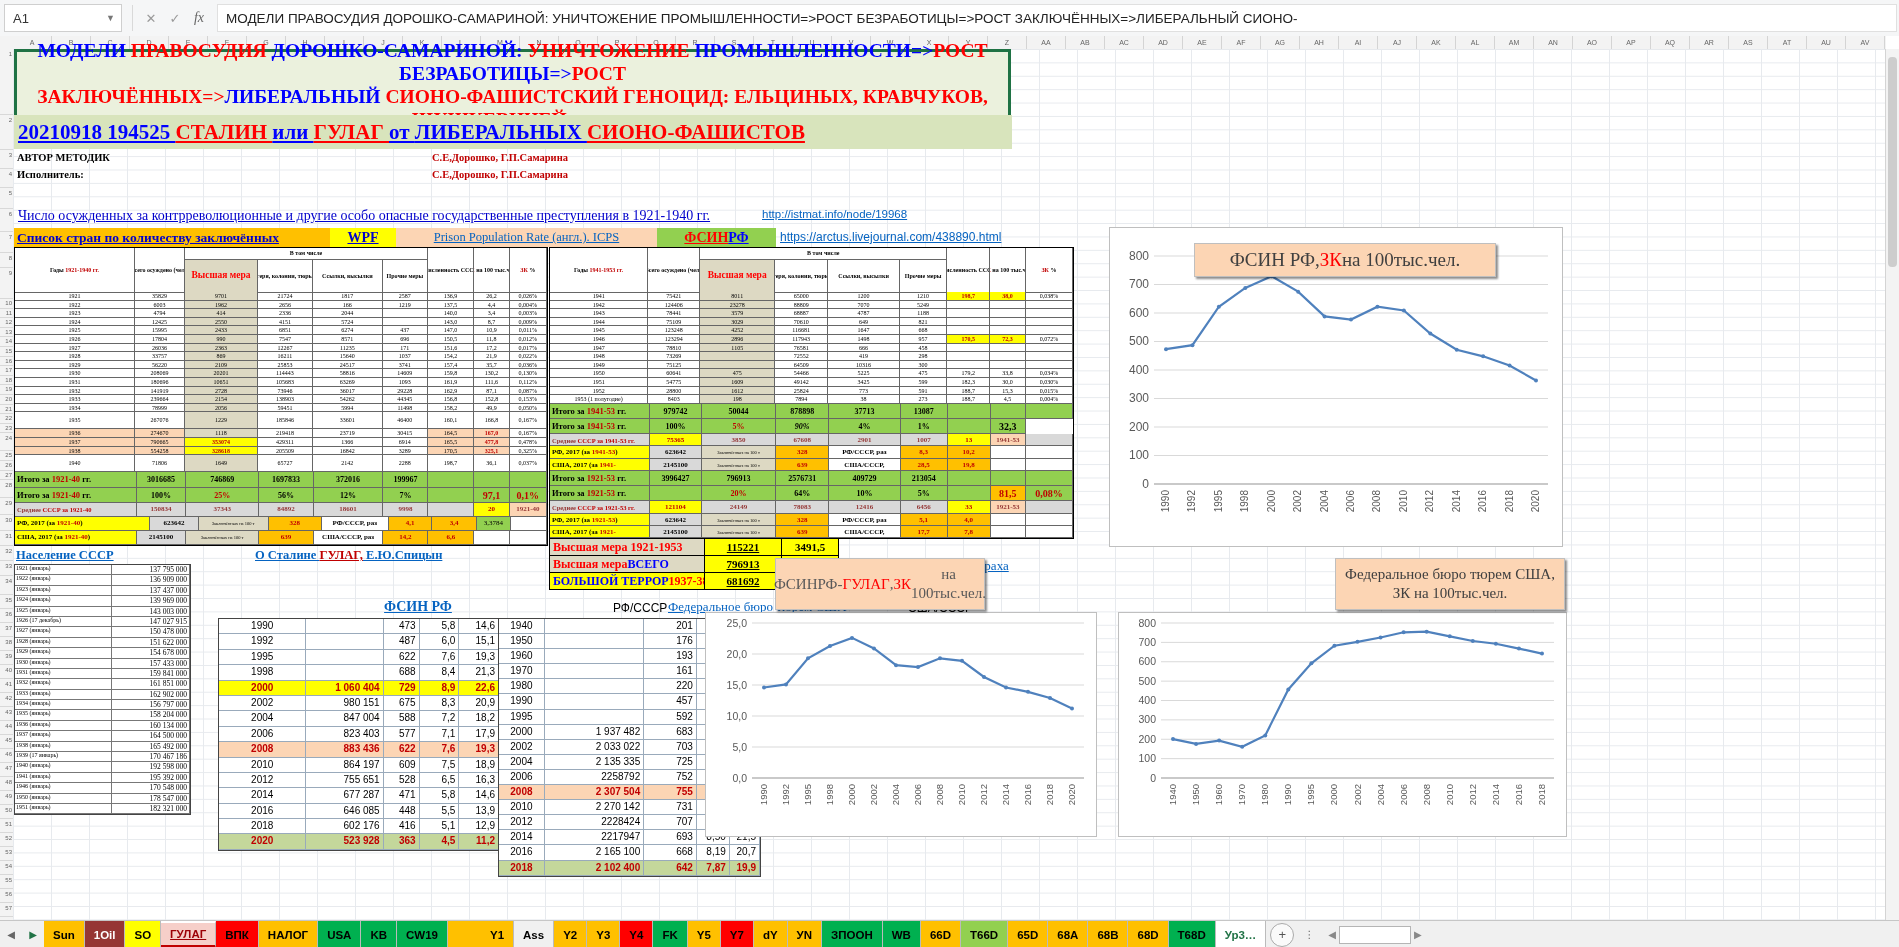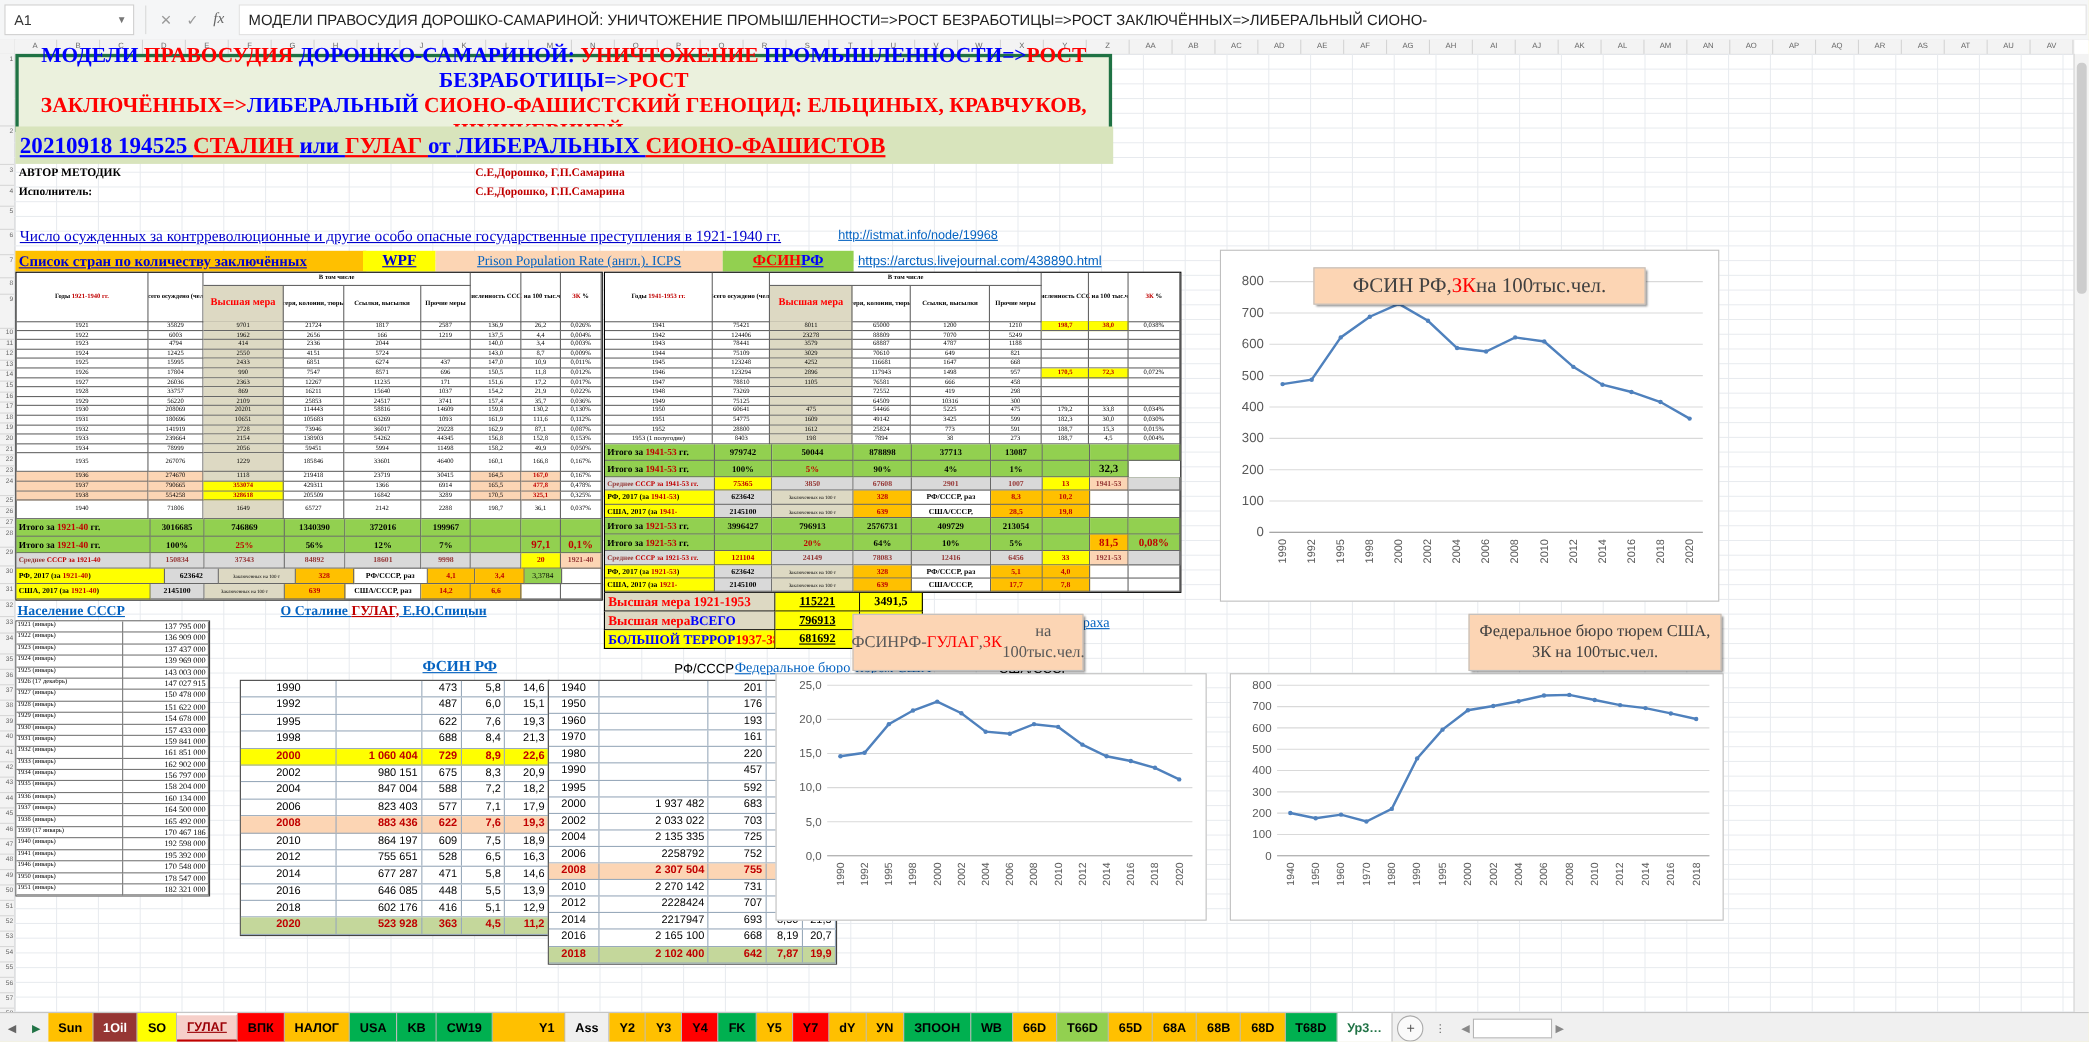--- a/index.html
+++ b/index.html
@@ -1,16 +1,16 @@
 <!DOCTYPE html>
 <html><head>
 <meta charset="utf-8">
 <style>
   html,body{margin:0;padding:0;background:#e6e6e6;font-family:"Liberation Sans",sans-serif;}
-  #app{position:relative;width:1899px;height:947px;background:#fef9c3;overflow:hidden;}
+  #app{position:relative;width:1899px;height:947px;background:#0f172a;overflow:hidden;}
   .u{text-decoration:underline;}
   
   #fbar{position:absolute;left:0;top:0;width:1899px;height:36px;background:#f5f6f7;border-bottom:1px solid #d4d4d4;display:flex;align-items:center;}
   #namebox{width:108px;height:26px;margin-left:4px;background:#fff;border:1px solid #cfcfcf;display:flex;align-items:center;padding-left:8px;font-size:13px;color:#333;}
   #namebox .dd{margin-left:auto;margin-right:6px;color:#777;font-size:9px;}
   .fsep{width:10px;height:26px;border-right:1px solid #d9d9d9;margin-right:6px;}
   .fbtn{width:24px;text-align:center;color:#9a9a9a;font-size:13px;}
   .fx{font-family:"Liberation Serif",serif;font-style:italic;color:#666;font-size:14px;}
   #ftext{flex:1;height:26px;background:#fff;border:1px solid #e0e0e0;margin:0 2px 0 6px;display:flex;align-items:center;padding-left:8px;font-size:13.5px;color:#222;white-space:nowrap;overflow:hidden;}
   
@@ -499,21 +499,21 @@
             <div class="td c4" style="width: 70px;">2142</div>
             <div class="td c5" style="width: 45px;">2288</div>
             <div class="td c6" style="width: 46px;">198,7</div>
             <div class="td c7" style="width: 35px;">36,1</div>
             <div class="td c8" style="width: 37px;">0,037%</div>
           </div>
           <div class="tr tot">
             <div class="td c0" style="width: 121px;"><span style="color: rgb(0, 0, 0);">Итого за </span><span style="color: rgb(192, 0, 0);">1921-40</span><span style="color: rgb(0, 0, 0);"> гг.</span></div>
             <div class="td c1" style="width: 50px;">3016685</div>
             <div class="td c2" style="width: 73px;">746869</div>
-            <div class="td c3" style="width: 55px;">1340390</div>
+            <div class="td c3" style="width: 55px;">1697833</div>
             <div class="td c4" style="width: 70px;">372016</div>
             <div class="td c5" style="width: 45px;">199967</div>
             <div class="td c6" style="width: 46px;"></div>
             <div class="td c7" style="width: 35px;"></div>
             <div class="td c8" style="width: 37px;"></div>
           </div>
           <div class="tr tot">
             <div class="td c0" style="width: 121px;"><span style="color: rgb(0, 0, 0);">Итого за </span><span style="color: rgb(192, 0, 0);">1921-40</span><span style="color: rgb(0, 0, 0);"> гг.</span></div>
             <div class="td c1" style="width: 50px;">100%</div>
             <div class="td c2 rdp" style="width: 73px;">25%</div>
@@ -742,21 +742,21 @@
             <div class="td c4" style="width: 72px;">37713</div>
             <div class="td c5" style="width: 47px;">13087</div>
             <div class="td c6" style="width: 43px;"></div>
             <div class="td c7" style="width: 35px;"></div>
             <div class="td c8" style="width: 47px;"></div>
           </div>
           <div class="tr tot">
             <div class="td c0" style="width: 99px;"><span style="color: rgb(0, 0, 0);">Итого за </span><span style="color: rgb(192, 0, 0);">1941-53</span><span style="color: rgb(0, 0, 0);"> гг.</span></div>
             <div class="td c1" style="width: 52px;">100%</div>
             <div class="td c2 rdp" style="width: 75px;">5%</div>
-            <div class="td c3" style="width: 53px;">90%</div>
+            <div class="td c3" style="width: 53px; font-style: italic;">90%</div>
             <div class="td c4" style="width: 72px;">4%</div>
             <div class="td c5" style="width: 47px;">1%</div>
             <div class="td c6" style="width: 43px;"></div>
             <div class="td c7 bigg" style="width: 35px;">32,3</div>
             <div class="td c8 bigg" style="width: 47px; margin-top: 15px;">0,03%</div>
           </div>
           <div class="tr avg">
             <div class="td c0" style="width: 99px;"><span style="color: rgb(149, 55, 53);">Среднее </span><span style="color: rgb(192, 0, 0);">СССР за 1941-53 гг.</span></div>
             <div class="td c1 hy" style="width: 52px;">75365</div>
             <div class="td c2" style="width: 75px;">3850</div>

